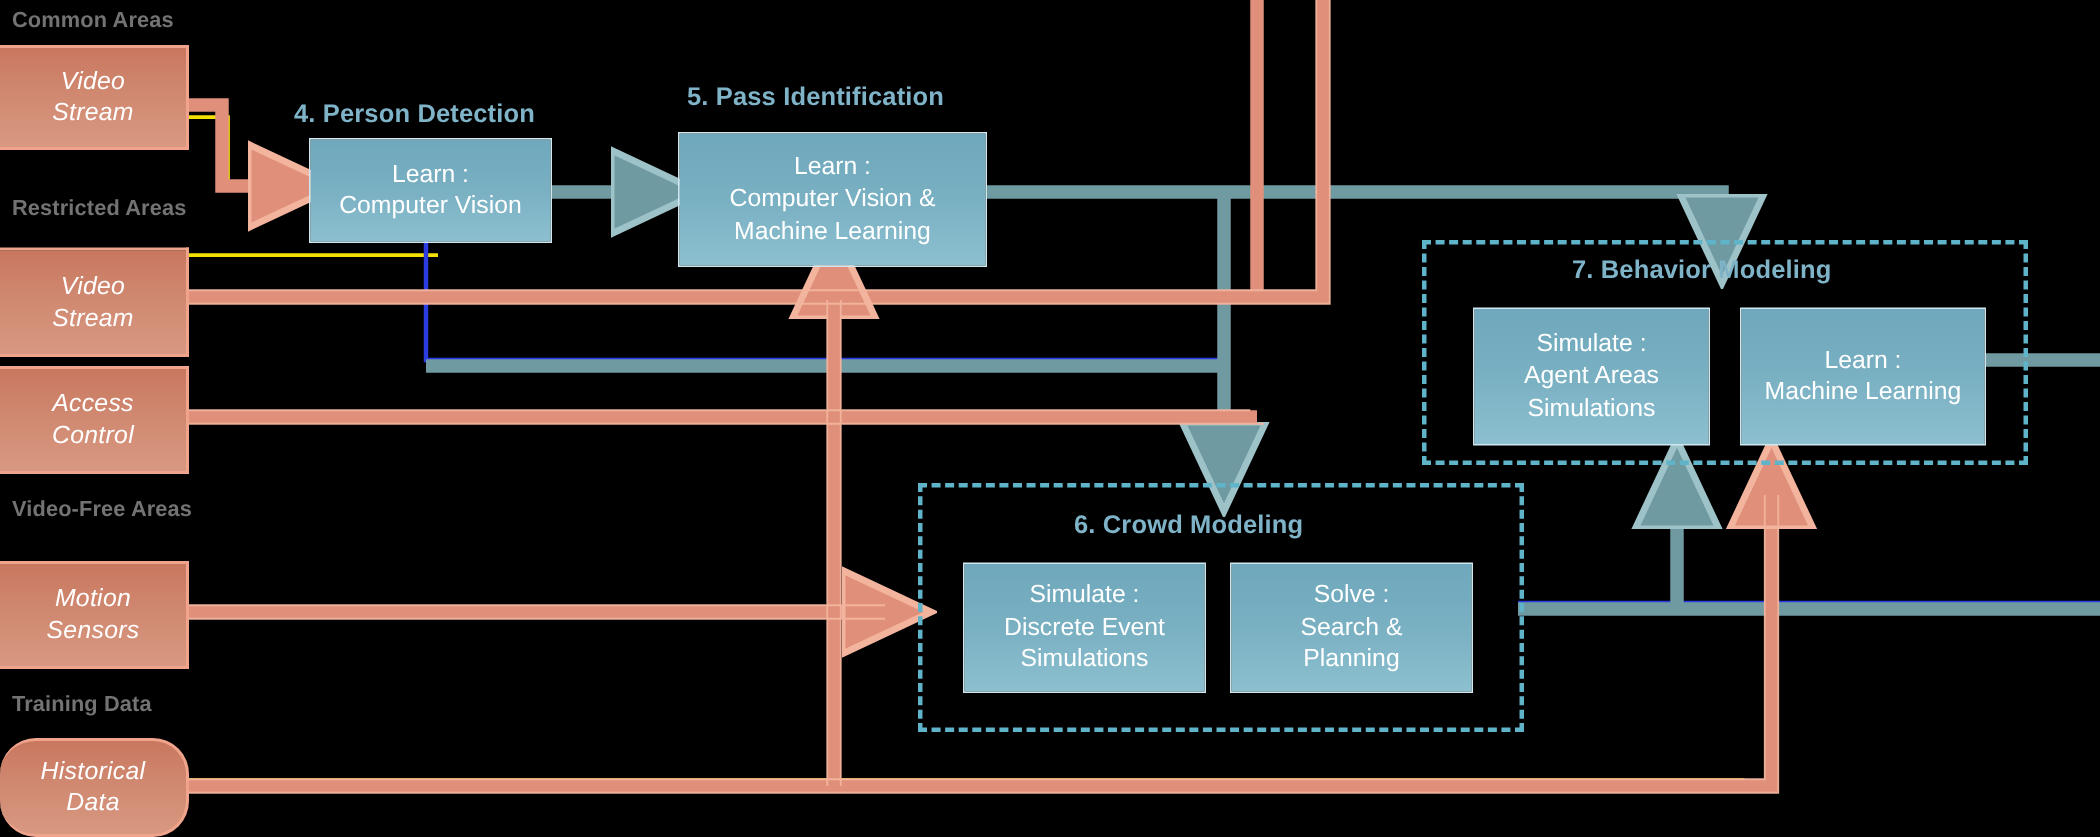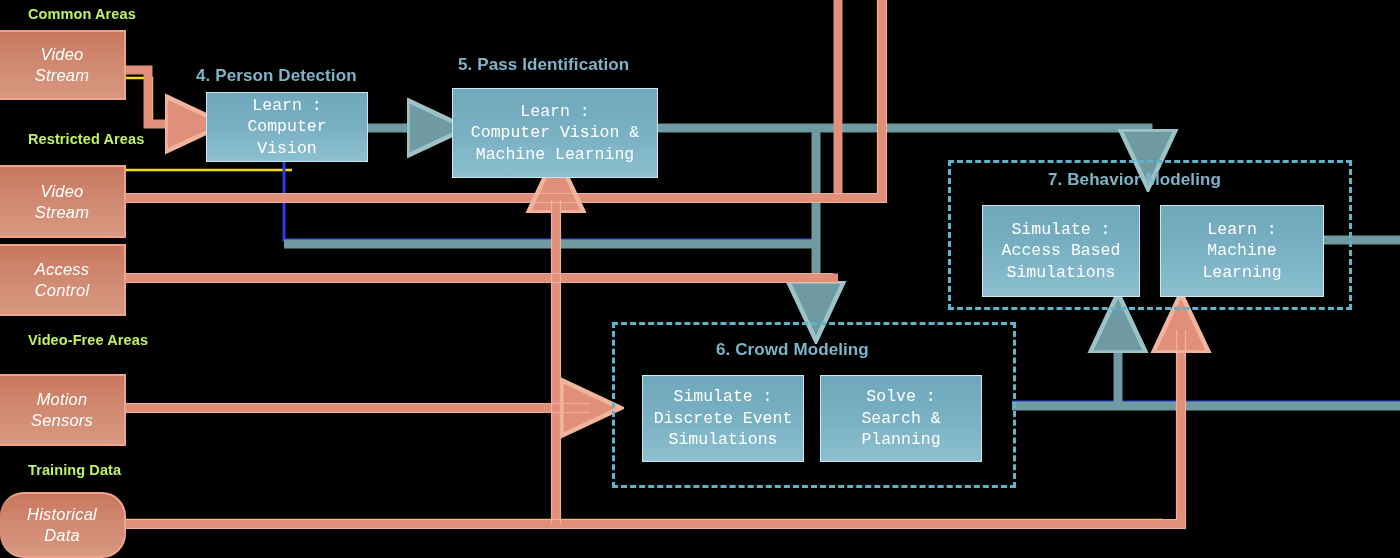--- a/index.html
+++ b/index.html
@@ -42,27 +42,26 @@
     border-bottom: 2px solid #f0a48c;
     border-right: 2px solid #f0a48c;
     z-index: 4;
     font-style: italic;
   }
   .src-box .lbl { padding: 0 6px; }
 
   
   .cap-salmon {
     position: absolute;
-    color: #bef264;
+    color: #737373;
     font-size: 14.5px;
     font-weight: 700;
     letter-spacing: .1px;
     white-space: nowrap;
     z-index: 6;
-    margin-left: 20px;
   }
   .cap-blue {
     position: absolute;
     color: #7fb3c8;
     font-size: 17px;
     font-weight: 700;
     letter-spacing: .1px;
     white-space: nowrap;
     z-index: 6;
   }
@@ -74,21 +73,20 @@
     background: linear-gradient(180deg, #6fa7bc 0%, #79b0c2 50%, #8cc0d0 100%);
     color: #ffffff;
     display: flex;
     align-items: center;
     justify-content: center;
     text-align: center;
     font-size: 16.5px;
     line-height: 1.3;
     border: 1.5px solid #cfe7ef;
     z-index: 5;
-    font-family: Liberation Mono, monospace;
   }
   .proc-box .lbl { padding: 0 8px; }
 
   
   .dash-frame {
     position: absolute;
     box-sizing: border-box;
     border: 3px dashed #5fb4c9;
     background: transparent;
     z-index: 2;
@@ -245,21 +243,21 @@
     <div class="lbl">
       <div>Solve :</div>
       <div>Search &amp;</div>
       <div>Planning</div>
     </div>
   </div>
 
   <div class="proc-box" style="left:982px; top:205px; width:158px; height:92px;">
     <div class="lbl">
       <div>Simulate :</div>
-      <div>Access Based</div>
+      <div>Agent Areas</div>
       <div>Simulations</div>
     </div>
   </div>
 
   <div class="proc-box" style="left:1160px; top:205px; width:164px; height:92px;">
     <div class="lbl">
       <div>Learn :</div>
       <div>Machine Learning</div>
     </div>
   </div>

